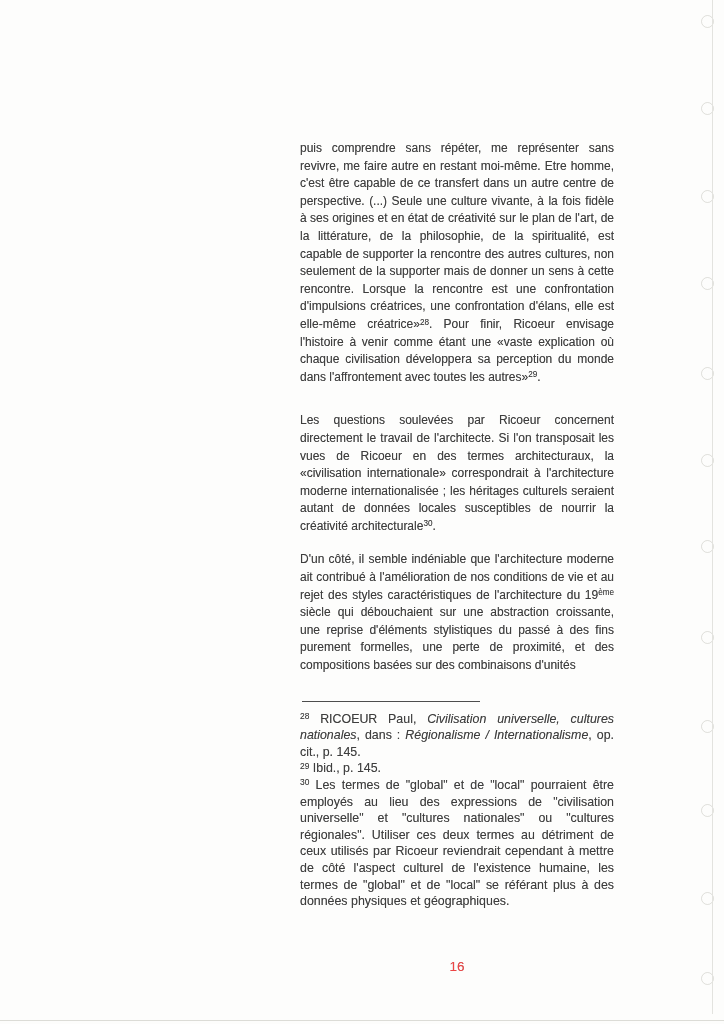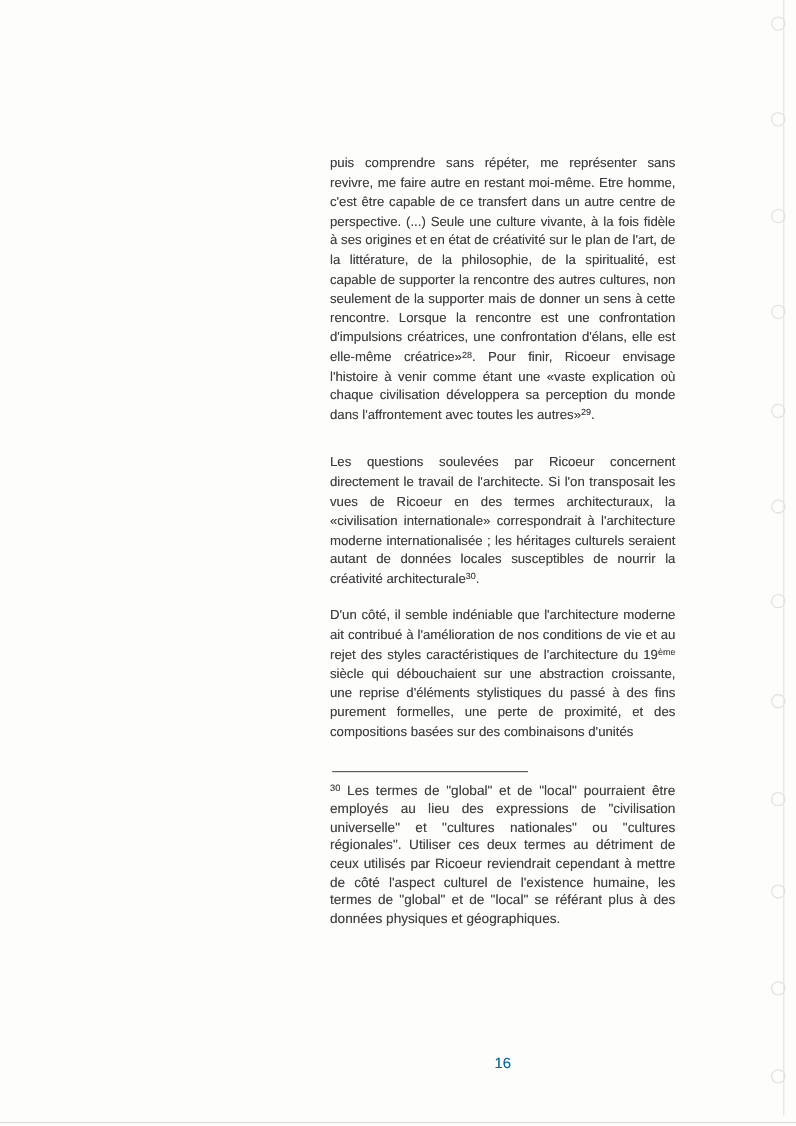--- a/index.html
+++ b/index.html
@@ -80,37 +80,39 @@
   }
   .footnotes p { margin: 0; }
   em { font-style: italic; }
   .page-number {
     position: absolute;
     left: 300px;
     top: 959px;
     width: 314px;
     text-align: center;
     font-size: 13.5px;
-    color: #0369a1;
+    color: #ef4444;
     text-shadow: 0 0 0.4px rgba(80, 80, 80, 0.5);
   }
 </style>
 </head>
 <body>
 
 <div class="page">
 
   <div class="text-col">
     <div>
         <p class="body quote"><span>puis comprendre sans répéter, me représenter sans revivre, me faire autre en restant moi-même. Etre homme, c'est être capable de ce transfert dans un autre centre de perspective. (...) Seule une culture vivante, à la fois fidèle à ses origines et en état de créativité sur le plan de l'art, de la littérature, de la philosophie, de la spiritualité, est capable de supporter la rencontre des autres cultures, non seulement de la supporter mais de donner un sens à cette rencontre. Lorsque la rencontre est une confrontation d'impulsions créatrices, une confrontation d'élans, elle est elle-même créatrice»</span><sup>28</sup><span>. Pour finir, Ricoeur envisage l'histoire à venir comme étant une «vaste explication où chaque civilisation développera sa perception du monde dans l'affrontement avec toutes les autres»</span><sup>29</sup><span>.</span></p>
         <p class="body"><span>Les questions soulevées par Ricoeur concernent directement le travail de l'architecte. Si l'on transposait les vues de Ricoeur en des termes architecturaux, la «civilisation internationale» correspondrait à l'architecture moderne internationalisée ; les héritages culturels seraient autant de données locales susceptibles de nourrir la créativité architecturale</span><sup>30</sup><span>.</span></p>
         <p class="body last"><span>D'un côté, il semble indéniable que l'architecture moderne ait contribué à l'amélioration de nos conditions de vie et au rejet des styles caractéristiques de l'architecture du 19</span><sup>ème</sup><span> siècle qui débouchaient sur une abstraction croissante, une reprise d'éléments stylistiques du passé à des fins purement formelles, une perte de proximité, et des compositions basées sur des combinaisons d'unités</span></p>
       </div>
     <div class="footnote-sep"></div>
     <div class="footnotes">
+        <p><sup>28</sup><span> RICOEUR Paul, </span><em>Civilisation universelle, cultures nationales</em><span>, dans : </span><em>Régionalisme / Internationalisme</em><span>, op. cit., p. 145.</span></p>
+        <p><sup>29</sup><span> Ibid., p. 145.</span></p>
         <p><sup>30</sup><span> Les termes de "global" et de "local" pourraient être employés au lieu des expressions de "civilisation universelle" et "cultures nationales" ou "cultures régionales". Utiliser ces deux termes au détriment de ceux utilisés par Ricoeur reviendrait cependant à mettre de côté l'aspect culturel de l'existence humaine, les termes de "global" et de "local" se référant plus à des données physiques et géographiques.</span></p>
       </div>
   </div>
 
   <div class="page-number">16</div>
 
   <div id="holes-layer">
       <div class="hole" style="left: 700.5px; top: 14.5px;"></div>
       <div class="hole" style="left: 700.5px; top: 101.5px;"></div>
       <div class="hole" style="left: 700.5px; top: 189.5px;"></div>

